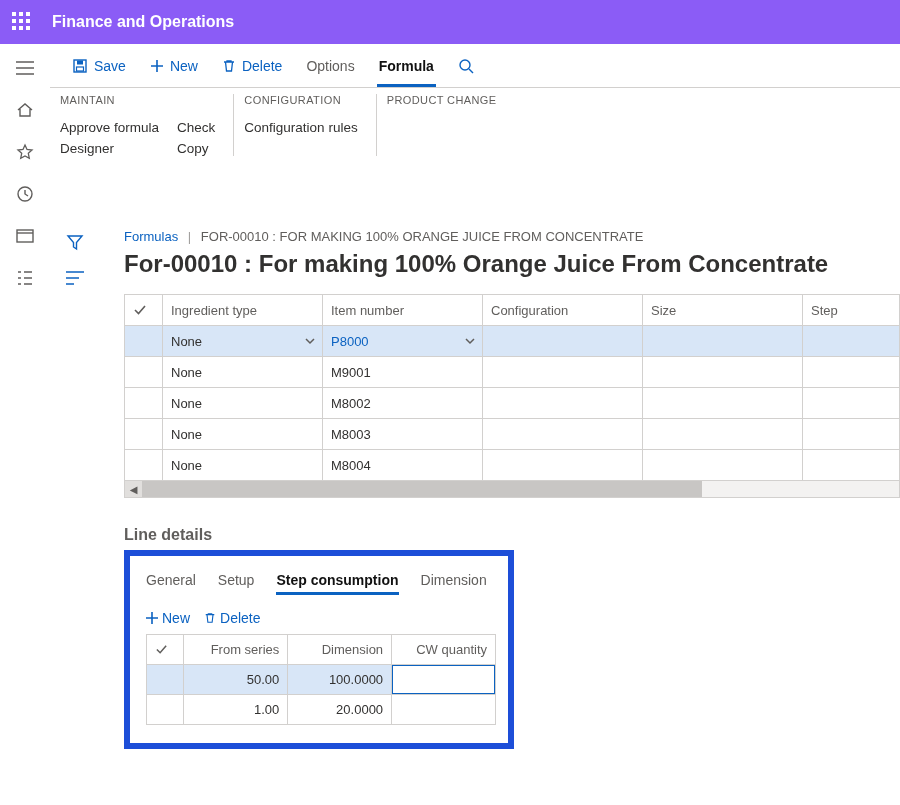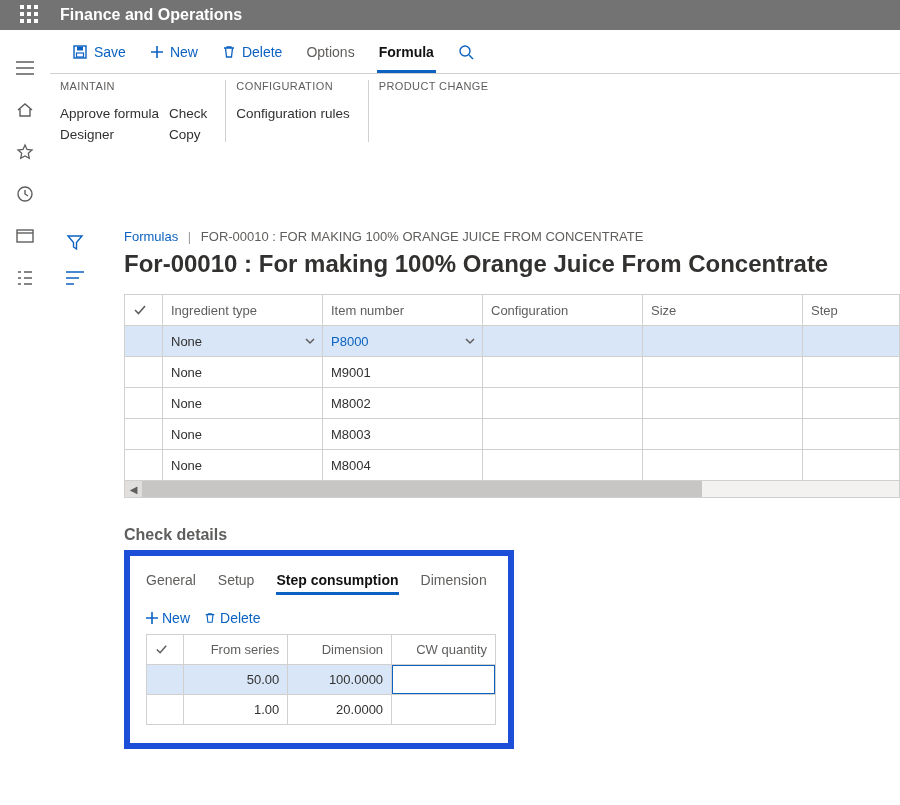--- a/index.html
+++ b/index.html
@@ -1,20 +1,20 @@
 <!DOCTYPE html>
 <html><head>
 <meta charset="utf-8">
 <style>
   * { box-sizing: border-box; }
   html, body { margin: 0; padding: 0; font-family: "Segoe UI", Arial, sans-serif; font-size: 13px; color: #323130; background: #fff; }
   .root { width: 900px; height: 805px; overflow: hidden; position: relative; }
 
   
-  .appbar { background: #737373; color: #fff; height: 30px; display: flex; align-items: center; padding: 0 20px; }
+  .appbar { background: #8b5cf6; color: #fff; height: 44px; display: flex; align-items: center; padding: 0 12px; }
   .appbar .waffle { width: 20px; height: 20px; display: grid; grid-template-columns: repeat(3,4px); grid-template-rows: repeat(3,4px); gap: 3px; margin-right: 20px; cursor: pointer; }
   .appbar .waffle span { background: #fff; width: 4px; height: 4px; }
   .appbar .title { font-size: 16px; font-weight: 600; flex: 1; }
   .appbar .search { display: flex; align-items: center; width: 170px; height: 32px; cursor: text; }
   .appbar .search .sicon { margin-right: 8px; }
   .appbar .search .stext { color: #e8e8e8; font-size: 14px; font-style: italic; }
 
   
   .actionbar { height: 44px; background: #fff; border-bottom: 1px solid #d2d0ce; display: flex; align-items: stretch; padding-left: 60px; }
   .actionbar .abtn { display: flex; align-items: center; padding: 0 12px; font-size: 14px; color: #323130; cursor: pointer; }
@@ -23,21 +23,21 @@
   .actionbar .abtn.tab { font-size: 14px; color: #605e5c; position: relative; }
   .actionbar .abtn.tab.active { color: #111; font-weight: 600; }
   .actionbar .abtn.tab.active::after { content: ""; position: absolute; left: 10px; right: 10px; bottom: 0; height: 3px; background: #0b62c1; }
 
   
   .ribbon { display: flex; background: #fff; padding: 6px 0 18px 60px; border-bottom: 1px solid #fff; }
   .rgroup { display: flex; flex-direction: column; margin-right: 0; padding-right: 18px; border-right: 1px solid #d2d0ce; margin-left: 10px; }
   .rgroup:first-child { margin-left: 0; }
   .rgroup:last-child { border-right: none; }
   .rgroup .rlabel { font-size: 11px; letter-spacing: 0.4px; color: #605e5c; text-align: left; margin-bottom: 14px; }
-  .rgroup .rcols { display: flex; gap: 10px; }
+  .rgroup .rcols { display: flex; gap: 18px; }
   .rgroup .rcol { display: flex; flex-direction: column; gap: 6px; }
   .rlink { font-size: 13.5px; color: #323130; cursor: pointer; white-space: nowrap; }
   .rlink.disabled { color: #a19f9d; cursor: default; }
 
   
   .leftrail { position: absolute; top: 48px; left: 0; width: 50px; bottom: 0; background: #fff; border-right: 0; display: flex; flex-direction: column; align-items: center; padding-top: 10px; gap: 22px; }
   .lricon { width: 20px; height: 20px; color: #605e5c; cursor: pointer; display: flex; align-items: center; justify-content: center; }
 
   
   .work { position: absolute; top: 225px; left: 50px; right: 0; bottom: 0; display: flex; }
@@ -298,21 +298,21 @@
               <td></td>
             </tr>
           </tbody>
       </table>
       <div class="hscroll">
         <div class="larrow">◀</div>
         <div class="thumb"></div>
       </div>
 
       <div class="ld">
-        <div class="ldtitle">Check details</div>
+        <div class="ldtitle">Line details</div>
         <div class="ldbox">
           <div class="ldtabs">
             <div class="ldtab">General</div>
             <div class="ldtab">Setup</div>
             <div class="ldtab active">Step consumption</div>
             <div class="ldtab">Dimension</div>
           </div>
           <div class="ldactions">
             <div class="labtn">
               <span>

